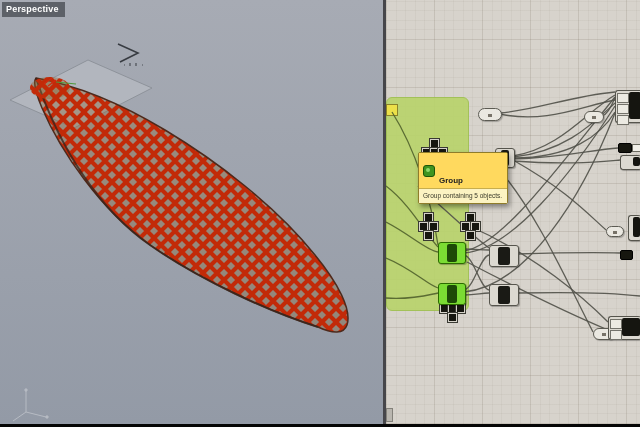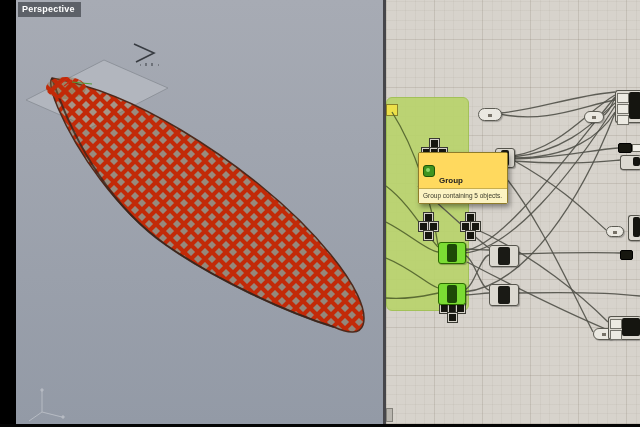--- a/index.html
+++ b/index.html
@@ -1,21 +1,21 @@
 <!DOCTYPE html>
 <html style="--viewport-bg-top: #a7abb4; --viewport-bg-bottom: #939aa6; --canvas-bg: #d7d3cc; --group-fill: #b9d36c; --group-border: #9fc050; --selected-green: #7bdc33; --component-body: #dcd9d1; --component-plate: #1a1a15; --wire: #52524b; --tooltip-title-bg: #ffd95e; --tooltip-body-bg: #fcf3c2; --tooltip-border: #8f7c2a; --lattice-red: #c22a08; --model-outline: #4d2a1c;"><head>
 <meta charset="utf-8">
 <style>
   html,body{margin:0;padding:0;}
   body{width:640px;height:427px;overflow:hidden;position:relative;
        font-family:"Liberation Sans","DejaVu Sans",sans-serif;background:#000;}
   .stage{position:absolute;inset:0;}
 
   
-  .viewport{position:absolute;left:16px;top:0;width:384px;height:424px;
+  .viewport{position:absolute;left:0;top:0;width:384px;height:424px;
     background:linear-gradient(180deg,var(--viewport-bg-top,#a7abb4) 0%,var(--viewport-bg-bottom,#939aa6) 100%);}
   .vp-label{position:absolute;left:2px;top:2px;background:#5d6168;color:#fff;
     font-size:9px;font-weight:bold;padding:2px 6px 3px 4px;letter-spacing:.2px;}
   .model-svg{position:absolute;left:0;top:0;}
 
   
   .divider{position:absolute;left:383px;top:0;width:3px;height:424px;background:#46464a;}
 
   
   .canvas{position:absolute;left:386px;top:0;width:254px;height:424px;overflow:hidden;

